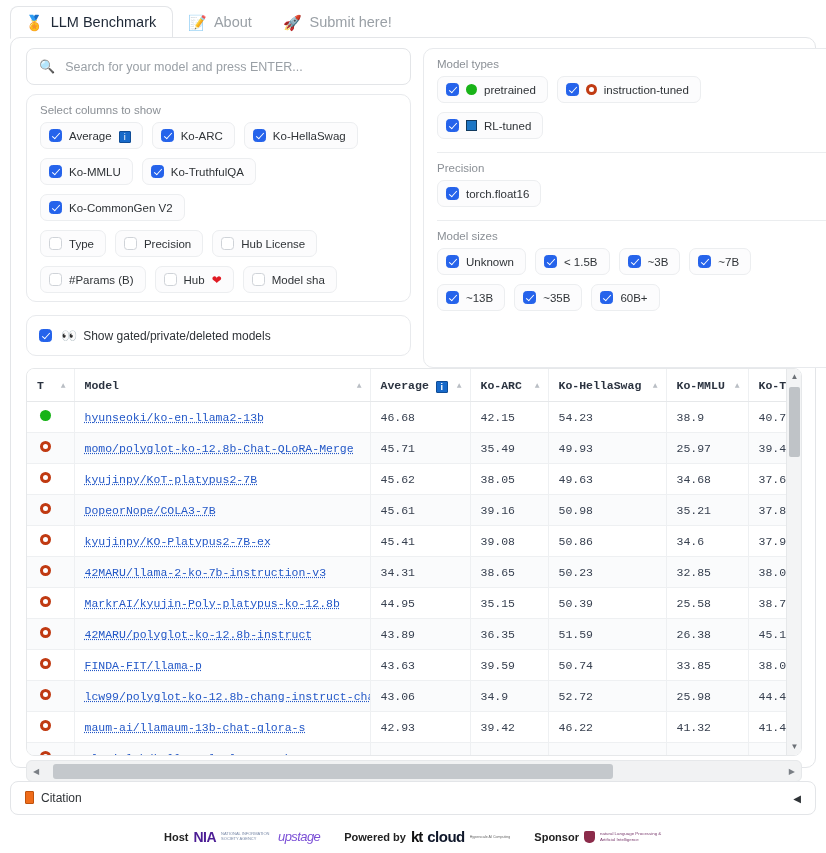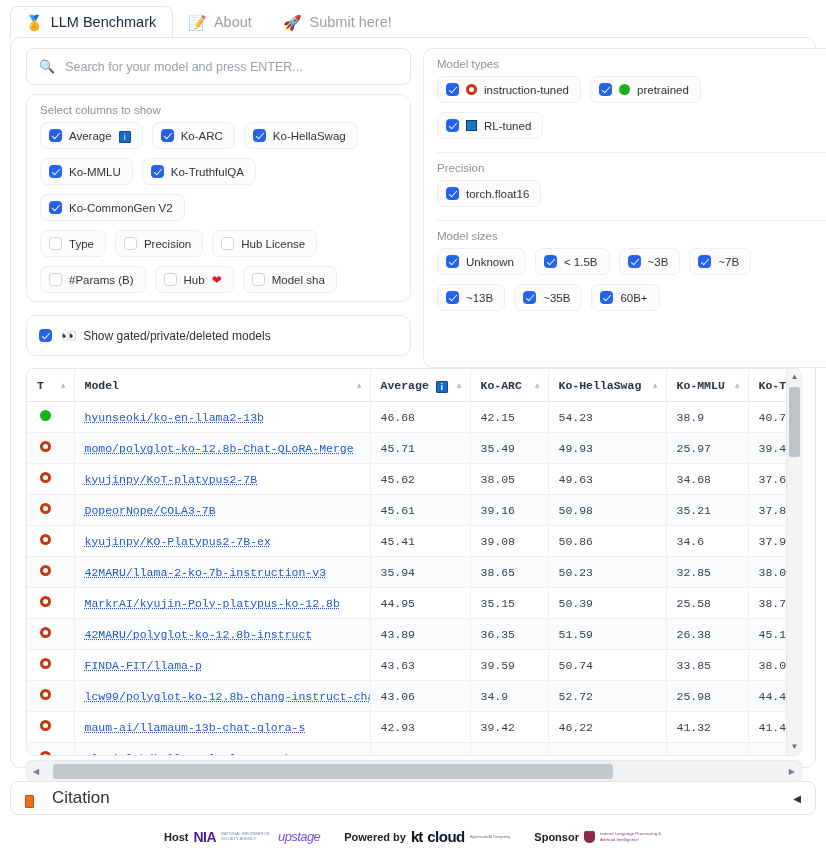--- a/index.html
+++ b/index.html
@@ -202,21 +202,21 @@
   .hscroll .rgt { right: 6px; }
 
   
   .citation {
     position: absolute; left: 10px; top: 781px;
     width: 806px; height: 34px;
     border: 1px solid #e3e5e8; border-radius: 8px; background: #fff;
     display: flex; align-items: center; padding: 0 14px;
     cursor: pointer;
   }
-  .citation .label { font-size: 17px; color: #2f3337; display: flex; align-items: flex-end; gap: 18px; }
+  .citation .label { font-size: 12px; color: #2f3337; display: flex; align-items: flex-start; gap: 7px; }
   .cit-book { width: 9px; height: 13px; background: #ef6c1a; border: 1px solid #c0520c; border-radius: 1px; }
   .citation .arrow { margin-left: auto; color: #2f3337; font-size: 10px; }
 
   
   .footer {
     position: absolute; left: 0; top: 828px; width: 826px;
     display: flex; justify-content: center; gap: 10px;
     font-size: 11px; color: #222;
   }
   .footer b { font-weight: 700; }
@@ -327,27 +327,27 @@
       <span class="cb on" style="margin-right:9px"></span>
       <span style="font-size:13px;margin-right:6px">👀</span>
       <span style="font-size:12px;color:#2f3337">Show gated/private/deleted models</span>
     </div>
 
     <div class="panel" id="filters-panel">
       <div class="panel-label">Model types</div>
       <div class="chip-row">
         <div class="chip">
           <span class="cb on"></span>
+          <span class="dot-green"></span>
+          <span>pretrained</span>
+        </div>
+        <div class="chip">
+          <span class="cb on"></span>
           <span class="ring-red"></span>
           <span>instruction-tuned</span>
-        </div>
-        <div class="chip">
-          <span class="cb on"></span>
-          <span class="dot-green"></span>
-          <span>pretrained</span>
         </div>
       </div>
       <div class="chip-row" style="margin-top:9px">
         <div class="chip">
           <span class="cb on"></span>
           <span class="sq-blue"></span>
           <span>RL-tuned</span>
         </div>
       </div>
 
@@ -474,21 +474,21 @@
               <td class="c-model"><a>kyujinpy/KO-Platypus2-7B-ex</a></td>
               <td class="c-avg">45.41</td>
               <td class="c-arc">39.08</td>
               <td class="c-hella">50.86</td>
               <td class="c-mmlu">34.6</td>
               <td class="c-truth">37.94</td>
             </tr>
             <tr>
               <td class="c-type"><span class="ring-red" style="display: inline-block;"></span></td>
               <td class="c-model"><a>42MARU/llama-2-ko-7b-instruction-v3</a></td>
-              <td class="c-avg">35.94</td>
+              <td class="c-avg">34.31</td>
               <td class="c-arc">38.65</td>
               <td class="c-hella">50.23</td>
               <td class="c-mmlu">32.85</td>
               <td class="c-truth">38.06</td>
             </tr>
             <tr>
               <td class="c-type"><span class="ring-red" style="display: inline-block;"></span></td>
               <td class="c-model"><a>MarkrAI/kyujin-Poly-platypus-ko-12.8b</a></td>
               <td class="c-avg">44.95</td>
               <td class="c-arc">35.15</td>

